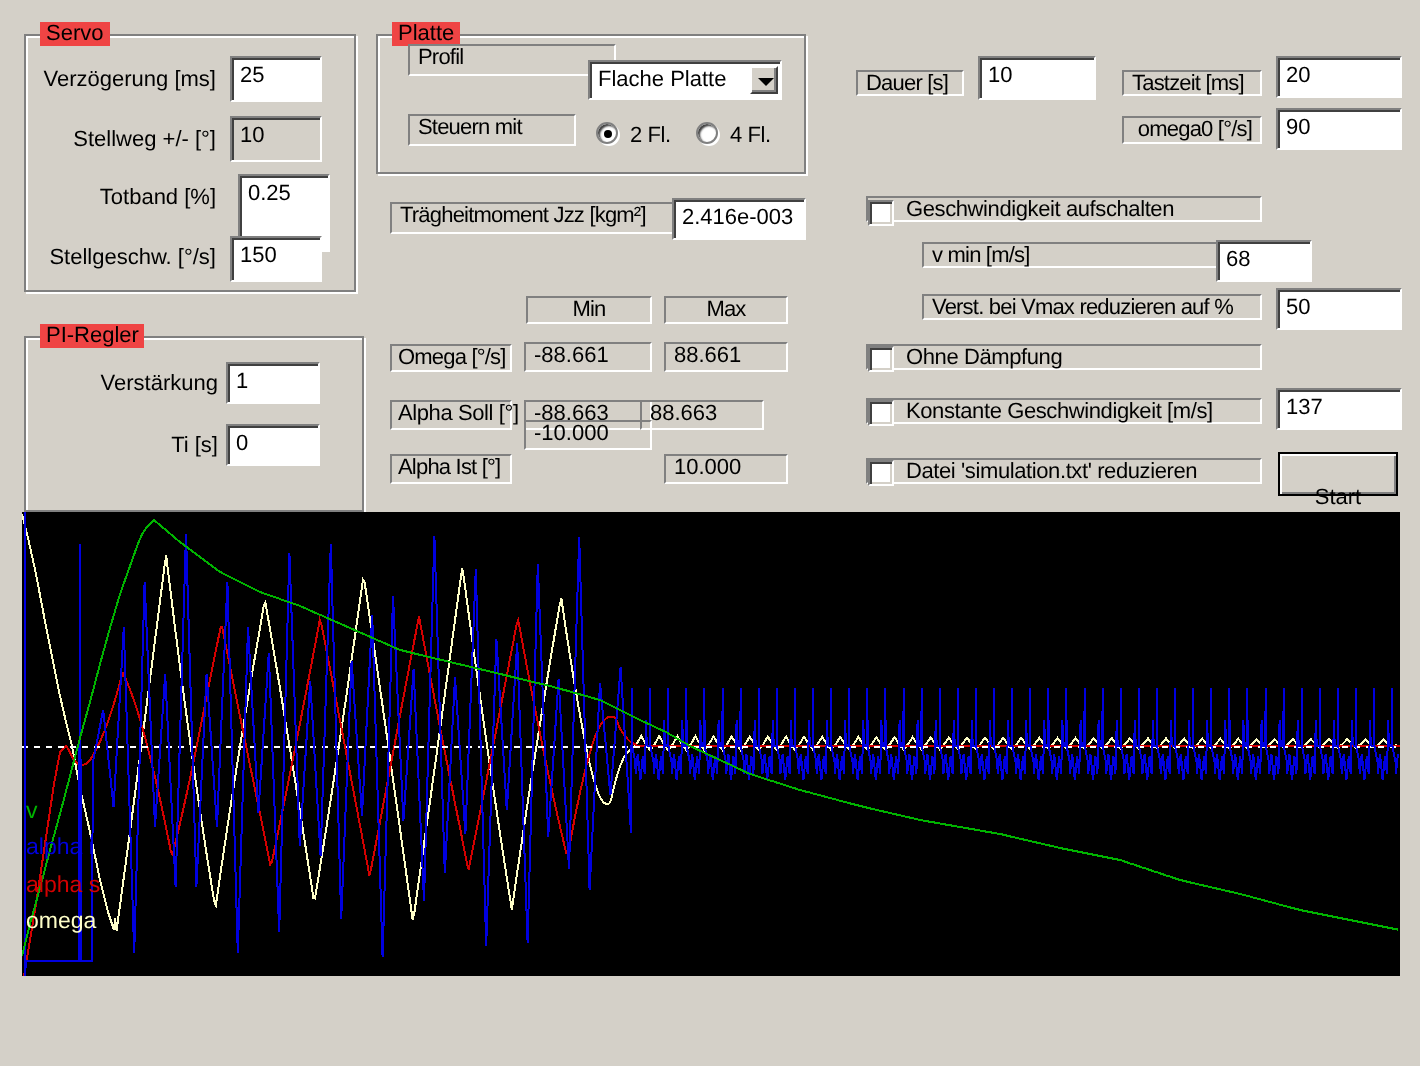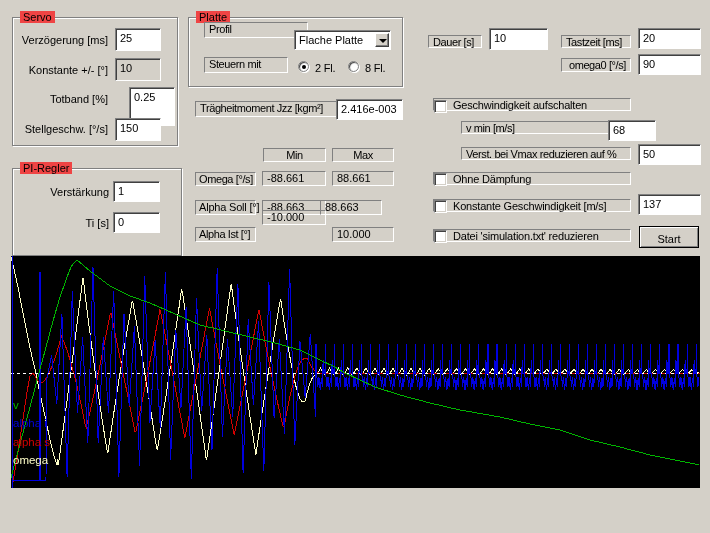--- a/index.html
+++ b/index.html
@@ -5,38 +5,38 @@
 .abs{position:absolute;white-space:nowrap;font-size:11px;letter-spacing:-0.2px}
 .group{position:absolute;border:1px solid #808080;box-shadow:1px 1px 0 #fff, inset 1px 1px 0 #fff}
 .gt{position:absolute;top:-7px;left:7px;background:#ef4444;padding:0 3px;line-height:12px}
 .slab{position:absolute;border-top:1px solid #808080;border-left:1px solid #808080;border-bottom:1px solid #fff;border-right:1px solid #fff;padding:1px 0 0 4px;line-height:11px;font-size:11px;letter-spacing:-0.4px;white-space:nowrap}
 .edit{position:absolute;background:#fff;border-top:1px solid #808080;border-left:1px solid #808080;border-bottom:1px solid #fff;border-right:1px solid #fff;box-shadow:inset 1px 1px 0 #404040;padding:3px 0 0 4px;line-height:12px}
 .edit.dis{background:#d4d0c8}
 .rlab{position:absolute;text-align:right;white-space:nowrap}
 .cb{position:absolute;width:13px;height:13px;background:#fff;border-top:1px solid #808080;border-left:1px solid #808080;border-bottom:1px solid #fff;border-right:1px solid #fff;box-shadow:inset 1px 1px 0 #404040,inset -1px -1px 0 #d4d0c8}
 .radio{position:absolute;width:11px;height:11px;border-radius:50%;background:#fff;border:1px solid #808080;box-shadow:inset 1px 1px 1px #404040,1px 1px 0 #fff}
 .radio.on:after{content:"";position:absolute;left:3px;top:3px;width:4px;height:4px;border-radius:50%;background:#000}
-.btn{position:absolute;background:#d4d0c8;border:1px solid #000;box-shadow:inset 1px 1px 0 #fff,inset -1px -1px 0 #808080;text-align:center;padding-top:6px}
+.btn{position:absolute;background:#d4d0c8;border:1px solid #000;box-shadow:inset 1px 1px 0 #fff,inset -1px -1px 0 #808080;text-align:center;padding-top:16px}
 .pl{font-family:"Liberation Sans",sans-serif;font-size:11.5px}
 .val{font-size:11px !important;letter-spacing:0 !important}
 .combo{position:absolute;background:#fff;border-top:1px solid #808080;border-left:1px solid #808080;border-bottom:1px solid #fff;border-right:1px solid #fff;box-shadow:inset 1px 1px 0 #404040;padding:3px 0 0 4px;line-height:12px}
 .dd{position:absolute;background:#d4d0c8;border-top:1px solid #fff;border-left:1px solid #fff;border-bottom:1px solid #404040;border-right:1px solid #404040;box-shadow:inset -1px -1px 0 #808080}
 .dd:after{content:"";position:absolute;left:3px;top:5px;width:0;height:0;border-left:4px solid transparent;border-right:4px solid transparent;border-top:4px solid #000}
 </style></head>
 <body>
 
 <div class="group" style="left:12px;top:17px;width:166px;height:129px">
     <span class="gt">Servo</span>
   </div>
 <div class="rlab" style="left:20px;top:34px;width:88px">Verzögerung [ms]</div>
 <div class="edit" style="left:115px;top:28px;width:46px;height:23px">25</div>
-<div class="rlab" style="left:20px;top:64px;width:88px">Konstante +/- [°]</div>
+<div class="rlab" style="left:20px;top:64px;width:88px">Stellweg +/- [°]</div>
 <div class="edit dis" style="left:115px;top:58px;width:46px;height:23px">10</div>
 <div class="rlab" style="left:20px;top:93px;width:88px">Totband [%]</div>
-<div class="edit" style="left:129px;top:87px;width:46px;height:39px">0.25</div>
+<div class="edit" style="left:119px;top:87px;width:46px;height:39px">0.25</div>
 <div class="rlab" style="left:20px;top:123px;width:88px">Stellgeschw. [°/s]</div>
 <div class="edit" style="left:115px;top:118px;width:46px;height:23px">150</div>
 
 <div class="group" style="left:12px;top:168px;width:170px;height:88px">
     <span class="gt">PI-Regler</span>
   </div>
 <div class="rlab" style="left:20px;top:186px;width:89px">Verstärkung</div>
 <div class="edit" style="left:113px;top:181px;width:47px;height:21px">1</div>
 <div class="rlab" style="left:20px;top:217px;width:89px">Ti [s]</div>
 <div class="edit" style="left:113px;top:212px;width:47px;height:21px">0</div>
@@ -44,21 +44,21 @@
 <div class="group" style="left:188px;top:17px;width:215px;height:70px">
     <span class="gt">Platte</span>
   </div>
 <div class="slab" style="left:204px;top:22px;width:104px;height:16px">Profil</div>
 <div class="combo" style="left:294px;top:30px;width:97px;height:20px">Flache Platte</div>
 <div class="dd" style="left:375px;top:33px;width:14px;height:14px"></div>
 <div class="slab" style="left:204px;top:57px;width:84px;height:16px">Steuern mit</div>
 <div class="radio on" style="left:298px;top:61px"></div>
 <div class="abs" style="left:315px;top:62px">2 Fl.</div>
 <div class="radio" style="left:348px;top:61px"></div>
-<div class="abs" style="left:365px;top:62px">8 Fl.</div>
+<div class="abs" style="left:365px;top:62px">4 Fl.</div>
 
 <div class="slab" style="left:195px;top:101px;width:157px;height:16px">Trägheitmoment Jzz [kgm²]</div>
 <div class="edit" style="left:336px;top:99px;width:67px;height:21px">2.416e-003</div>
 
 <div class="slab" style="left:263px;top:148px;width:63px;height:14px;text-align:center;padding-left:0">Min</div>
 <div class="slab" style="left:332px;top:148px;width:62px;height:14px;text-align:center;padding-left:0">Max</div>
 <div class="slab" style="left:195px;top:172px;width:61px;height:14px;padding-left:3px">Omega [°/s]</div>
 <div class="slab val" style="left:262px;top:171px;width:64px;height:15px">-88.661</div>
 <div class="slab val" style="left:332px;top:171px;width:62px;height:15px">88.661</div>
 <div class="slab" style="left:195px;top:200px;width:61px;height:15px;padding-left:3px;letter-spacing:-0.2px">Alpha Soll [°]</div>

